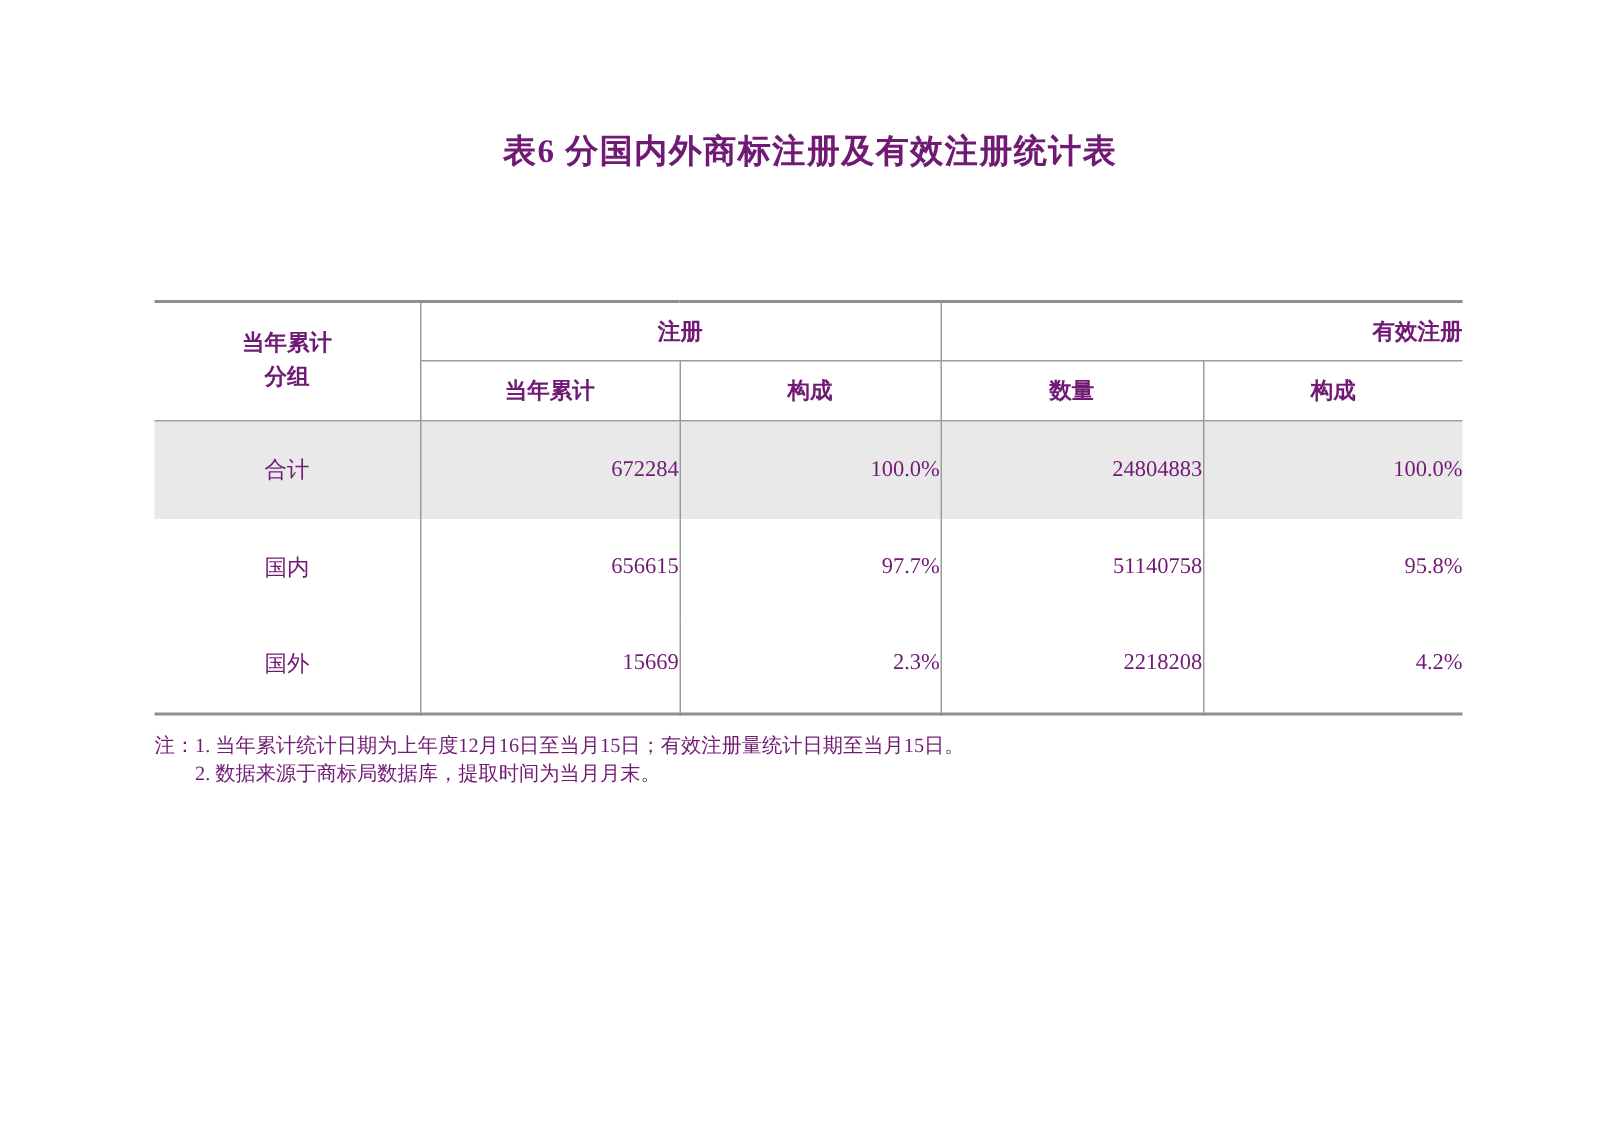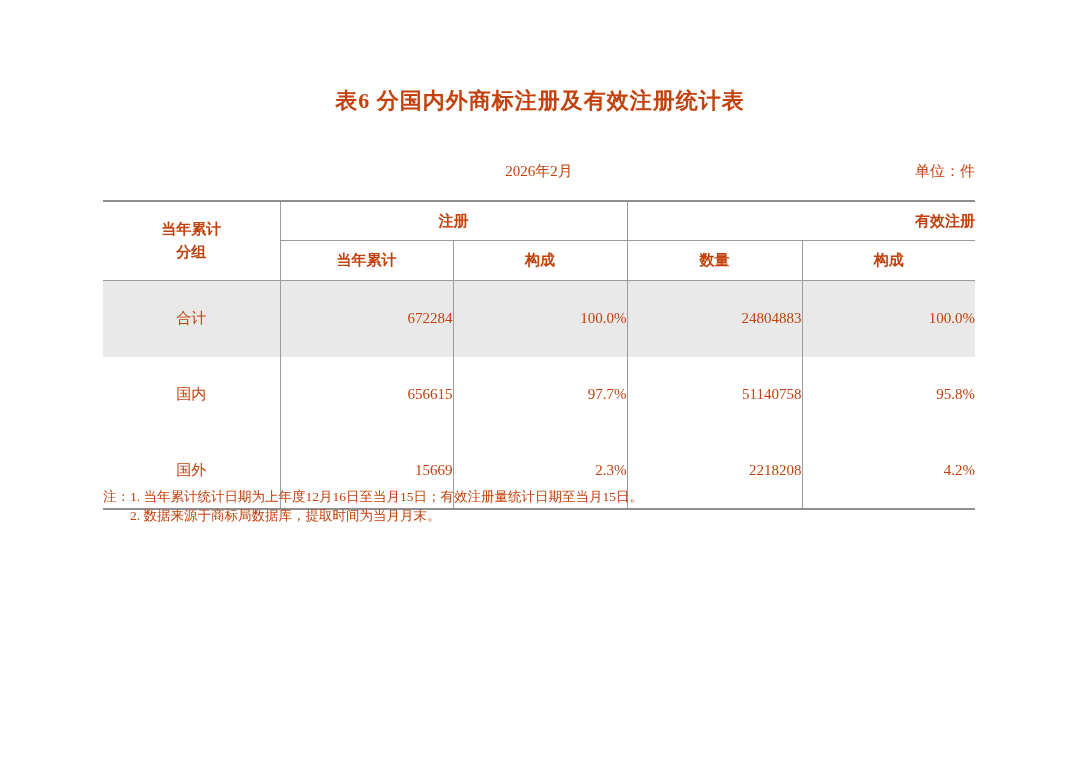--- a/index.html
+++ b/index.html
@@ -6,21 +6,21 @@
     margin: 0;
     padding: 0;
     background: #ffffff;
   }
   .page {
     position: relative;
     width: 1080px;
     height: 764px;
     background: #ffffff;
     font-family: "Liberation Serif", "DejaVu Serif", serif;
-    color: #c2410c;
+    color: #701a75;
     overflow: hidden;
   }
   .doc-title {
     position: absolute;
     left: 0;
     top: 86px;
     width: 1080px;
     text-align: center;
     font-size: 22px;
     font-weight: bold;
@@ -97,21 +97,21 @@
   }
   .td-num {
     text-align: right;
     padding-right: 3px;
     border-right: 1px solid #9b9b9b;
   }
   .td-last {
     border-right: none;
   }
   .row-data {
-    height: 76px;
+    height: 65px;
   }
   .row-highlight td {
     background: #e9e9e9;
   }
   .notes {
     position: absolute;
     left: 103px;
     top: 487px;
     width: 872px;
     font-size: 13.5px;
@@ -135,24 +135,20 @@
     letter-spacing: 2px;
   }
 </style>
 </head>
 <body>
 
 <div class="page">
 
   <div class="doc-title">表6 分国内外商标注册及有效注册统计表</div>
 
-  <div class="meta-row">
-    <span class="meta-period">2026年2月</span>
-    <span class="meta-unit">单位：件</span>
-  </div>
 
   <table class="stat-table">
     <colgroup>
       <col style="width:177px">
       <col style="width:173px">
       <col style="width:174px">
       <col style="width:175px">
       <col style="width:173px">
     </colgroup>
     <tbody>

